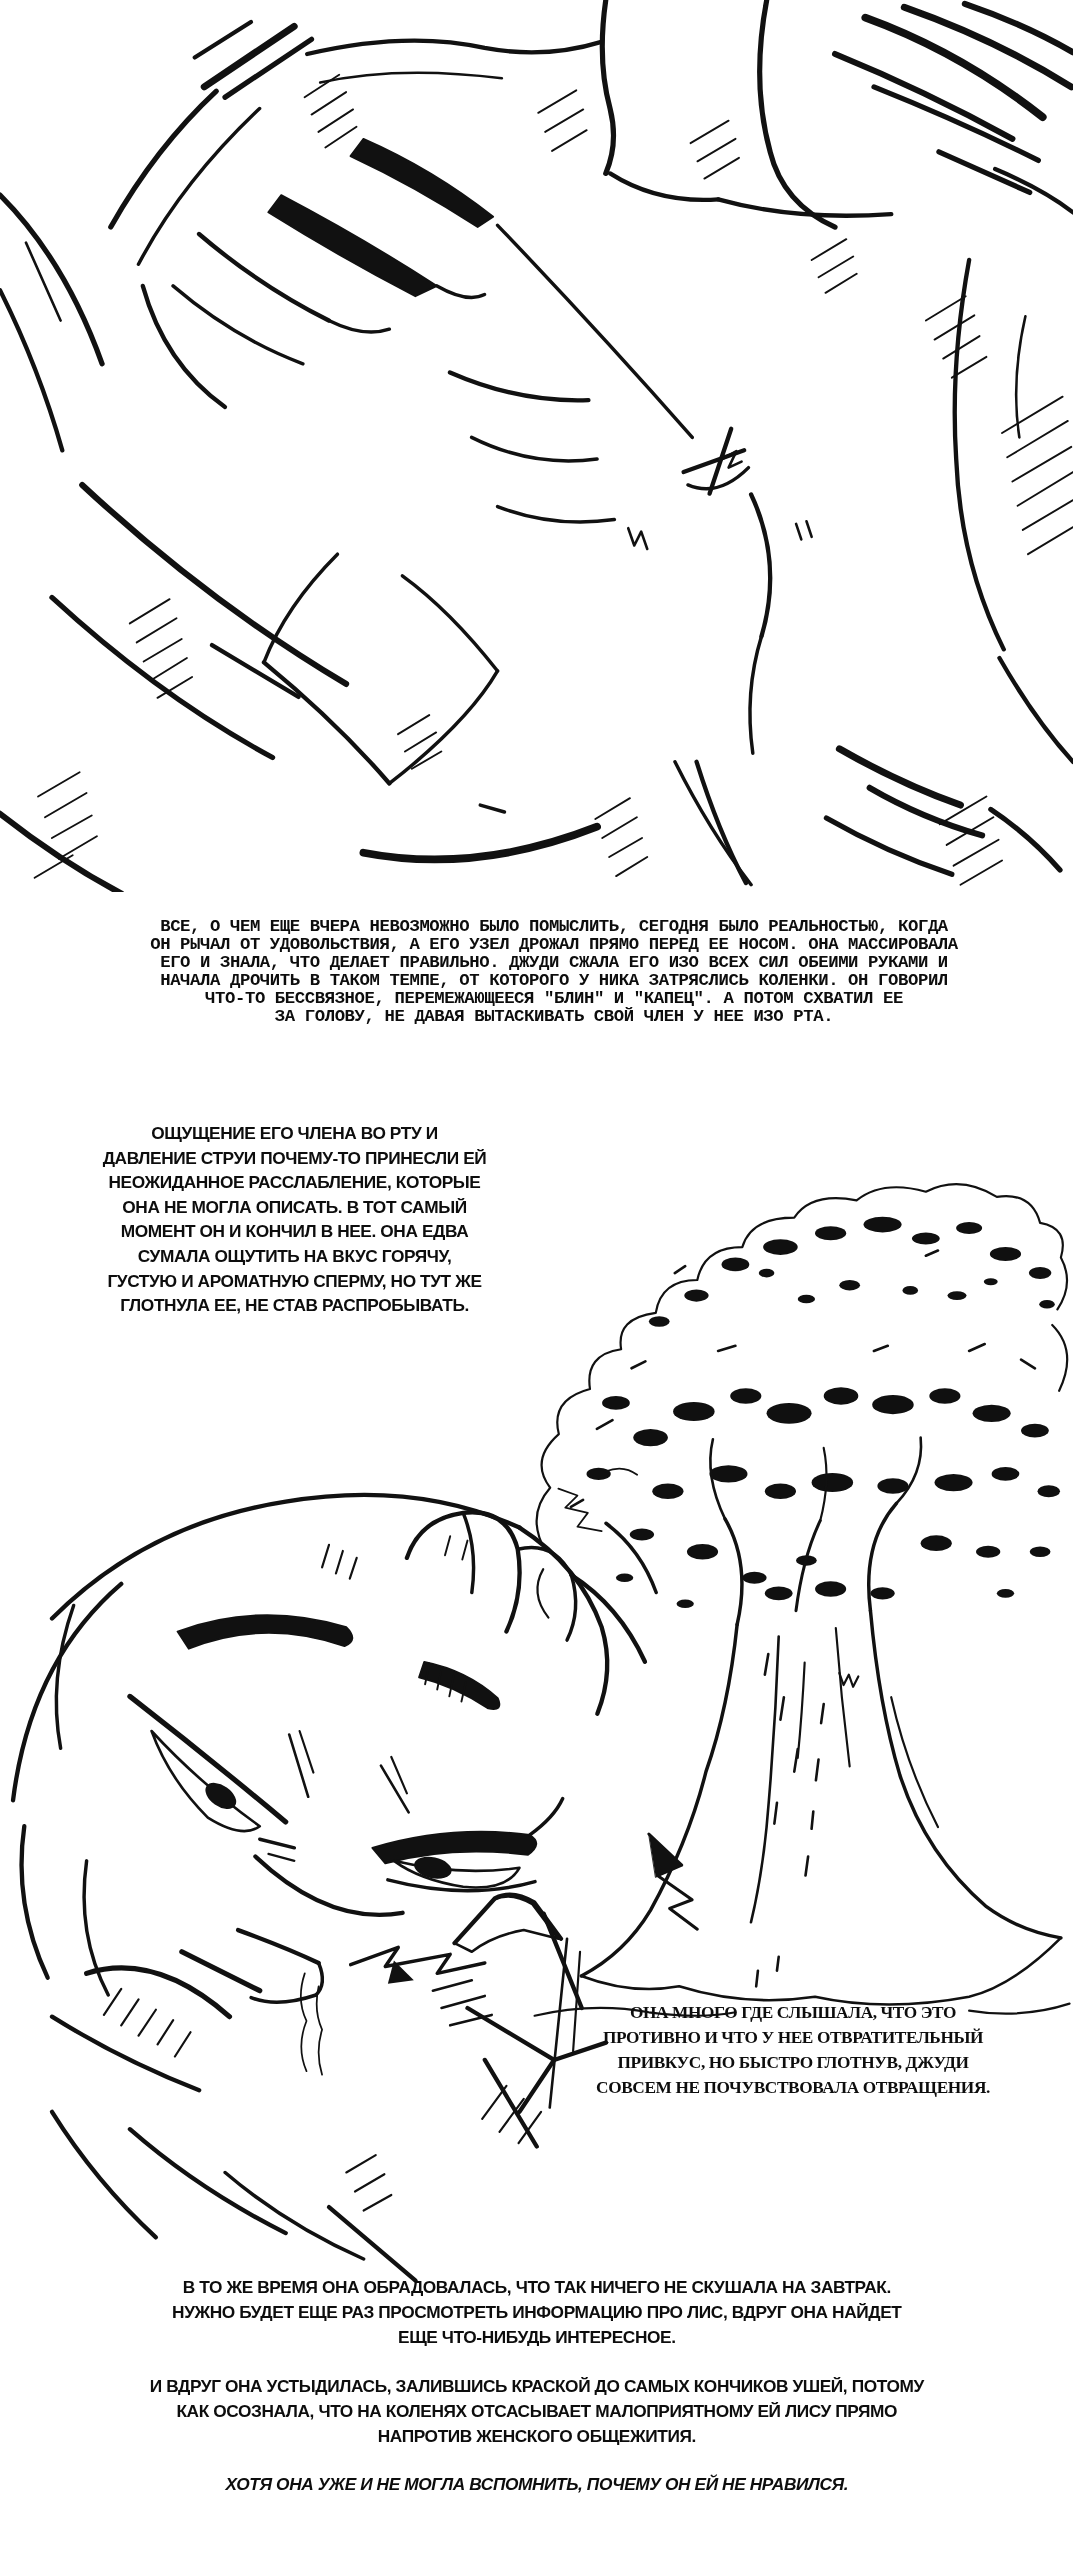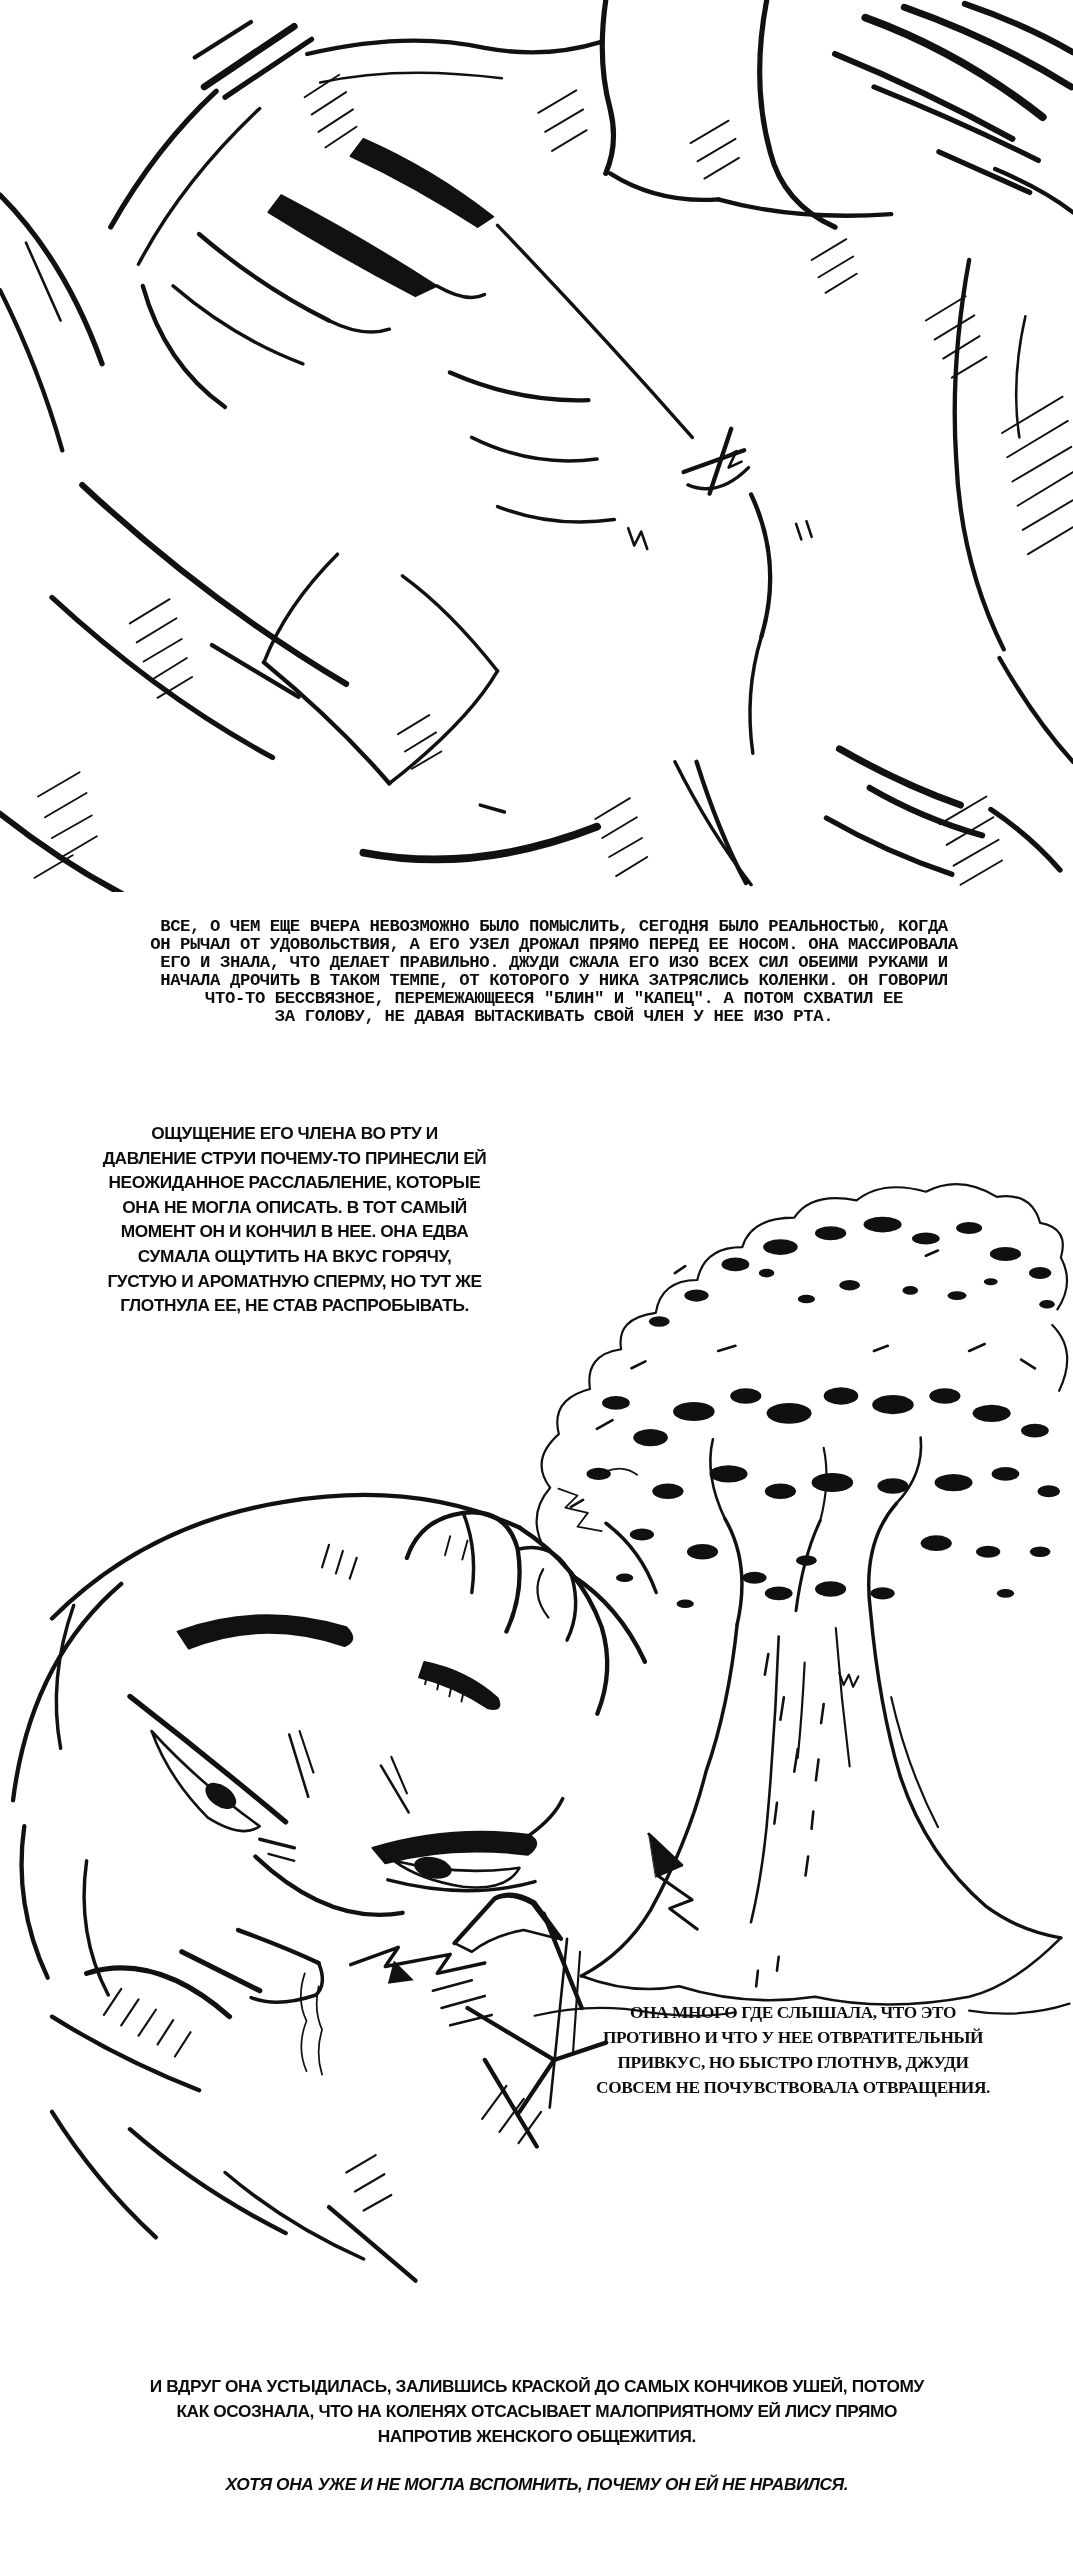--- a/index.html
+++ b/index.html
@@ -304,19 +304,22 @@
 
       <path stroke-width="2" d="M645,40 l22,8 l-14,14 l26,6 l-12,16 l28,5"></path>
       <path stroke-width="2" d="M700,20 q20,-8 36,4"></path>
     </g>
   </svg>
 
   <div class="txt" id="p3">ОНА МНОГО ГДЕ СЛЫШАЛА, ЧТО ЭТО
 ПРОТИВНО И ЧТО У НЕЕ ОТВРАТИТЕЛЬНЫЙ
 ПРИВКУС, НО БЫСТРО ГЛОТНУВ, ДЖУДИ
 СОВСЕМ НЕ ПОЧУВСТВОВАЛА ОТВРАЩЕНИЯ.</div>
+  <div class="txt" id="p4">В ТО ЖЕ ВРЕМЯ ОНА ОБРАДОВАЛАСЬ, ЧТО ТАК НИЧЕГО НЕ СКУШАЛА НА ЗАВТРАК.
+НУЖНО БУДЕТ ЕЩЕ РАЗ ПРОСМОТРЕТЬ ИНФОРМАЦИЮ ПРО ЛИС, ВДРУГ ОНА НАЙДЕТ
+ЕЩЕ ЧТО-НИБУДЬ ИНТЕРЕСНОЕ.</div>
   <div class="txt" id="p5">И ВДРУГ ОНА УСТЫДИЛАСЬ, ЗАЛИВШИСЬ КРАСКОЙ ДО САМЫХ КОНЧИКОВ УШЕЙ, ПОТОМУ
 КАК ОСОЗНАЛА, ЧТО НА КОЛЕНЯХ ОТСАСЫВАЕТ МАЛОПРИЯТНОМУ ЕЙ ЛИСУ ПРЯМО
 НАПРОТИВ ЖЕНСКОГО ОБЩЕЖИТИЯ.</div>
   <div class="txt" id="p6">ХОТЯ ОНА УЖЕ И НЕ МОГЛА ВСПОМНИТЬ, ПОЧЕМУ ОН ЕЙ НЕ НРАВИЛСЯ.</div>
 
 </div>
 
 
 </body></html>

